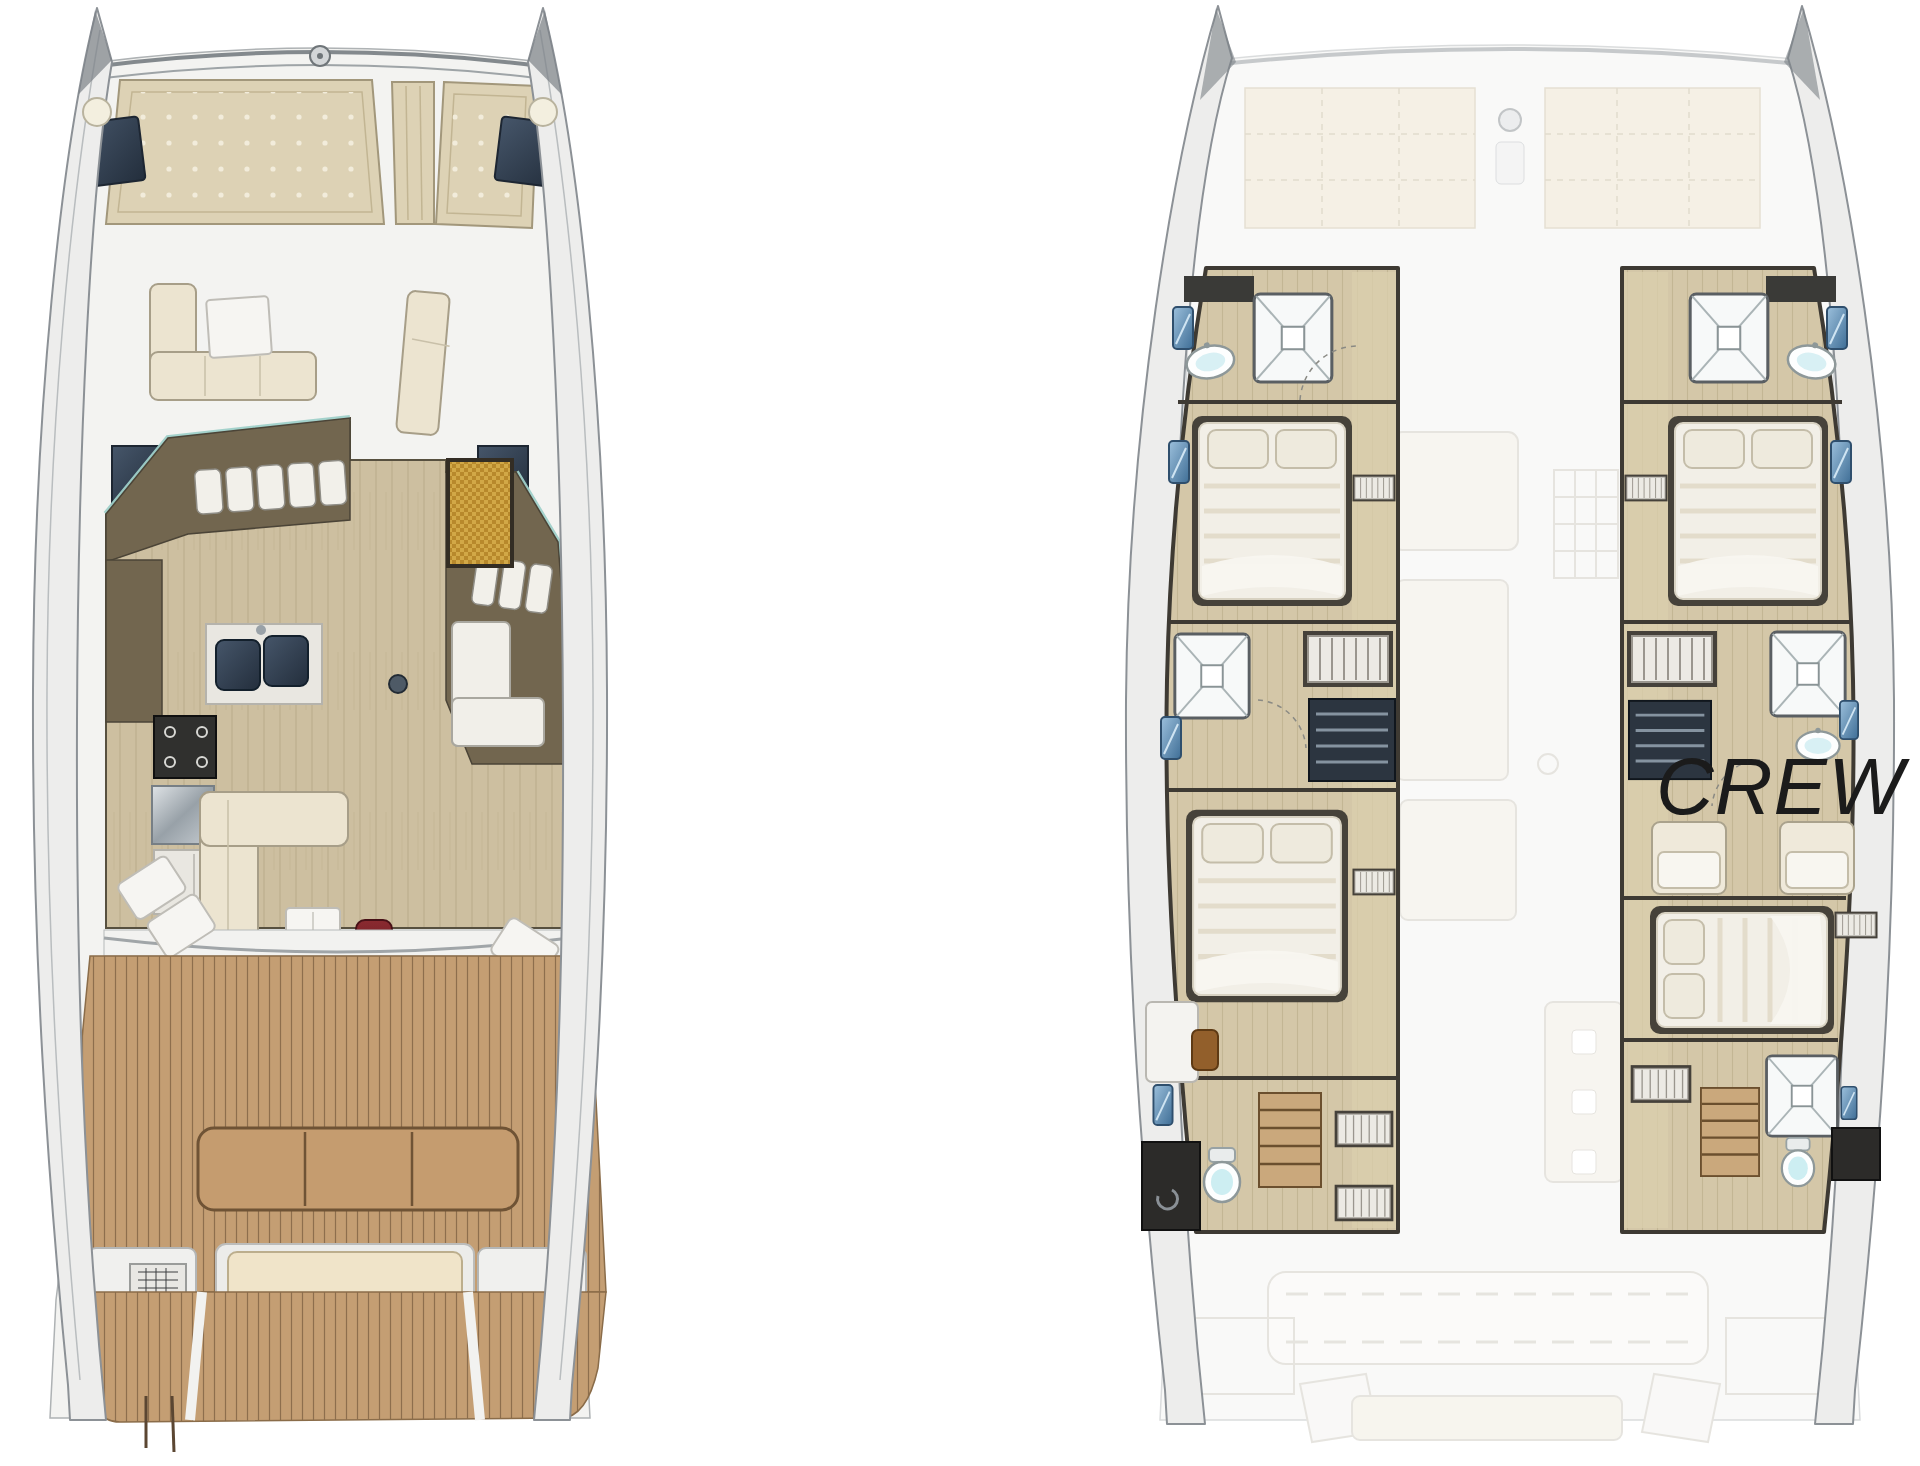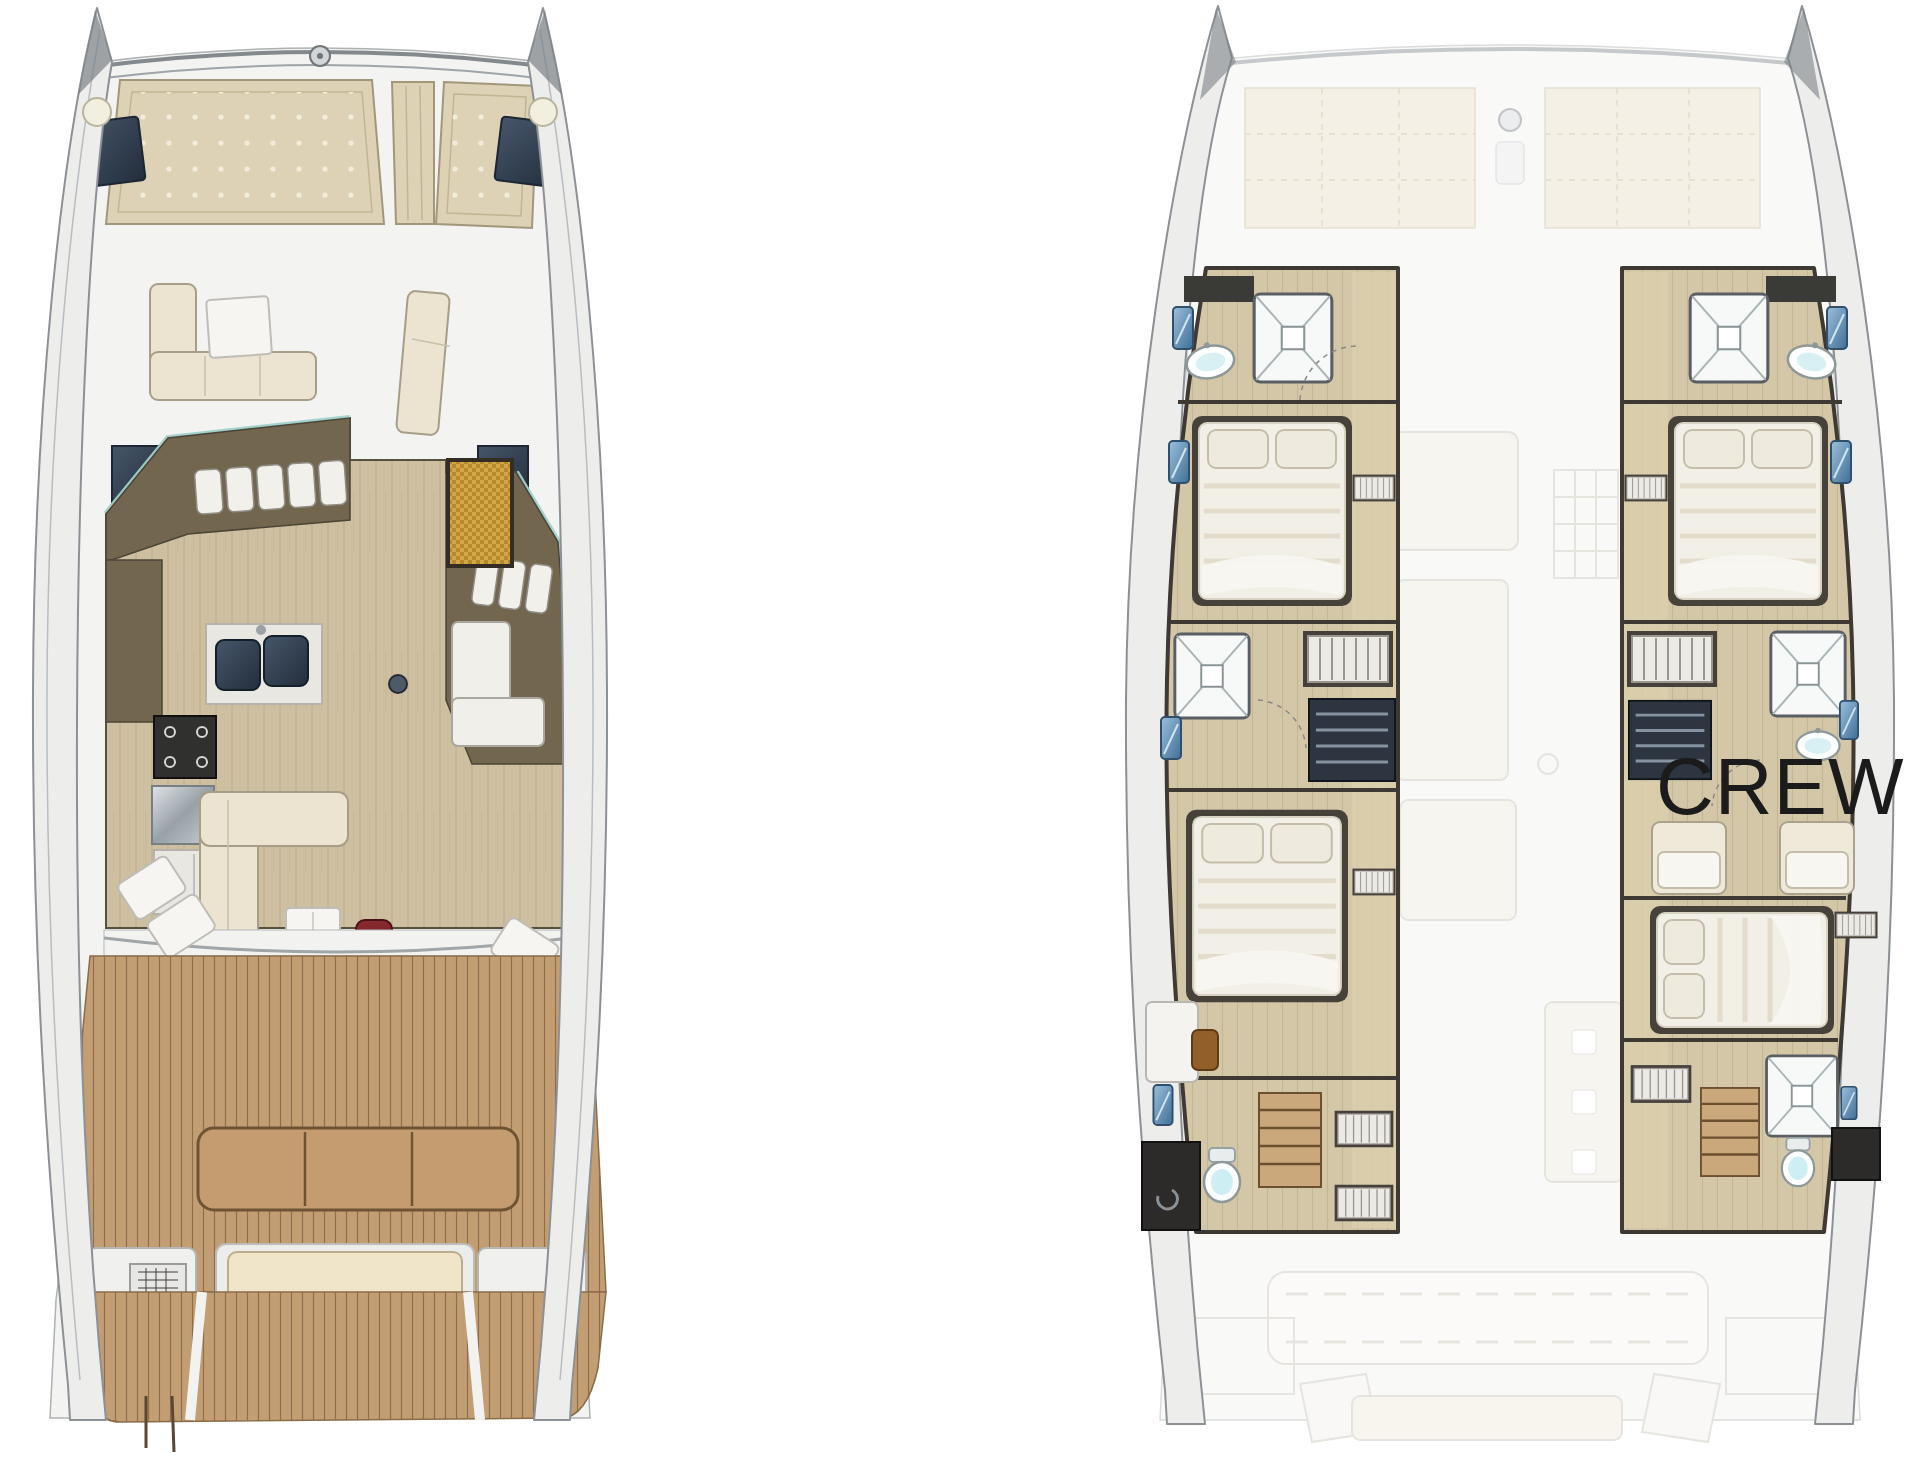--- a/index.html
+++ b/index.html
@@ -1,17 +1,17 @@
 <!DOCTYPE html>
 <html><head>
 <meta charset="utf-8">
 <style>
   html,body{margin:0;padding:0;background:#ffffff;}
   .stage{position:relative;width:1920px;height:1466px;background:#fff;overflow:hidden;
-         font-family:"Liberation Sans",sans-serif;}
+         font-family:"Liberation Sans",sans-serif;font-style:italic;}
   svg{position:absolute;inset:0;}
   
   .hull{fill:#ededec;stroke:#8c9196;stroke-width:2;stroke-linejoin:round;}
   .hull-line{fill:none;stroke:#b9bdbf;stroke-width:1.5;}
   .deck{fill:#f3f3f1;stroke:#aeb2b4;stroke-width:1.5;}
   .beam{fill:none;stroke:#83898d;stroke-width:4;}
   .beam2{fill:none;stroke:#9ea4a7;stroke-width:2;}
   .pad{fill:#ddd2b5;stroke:#a2977b;stroke-width:2;}
   .pad-inner{fill:none;stroke:#c2b593;stroke-width:1.5;}
   .navy{fill:url(#navyG);stroke:#1d2632;stroke-width:2;}

